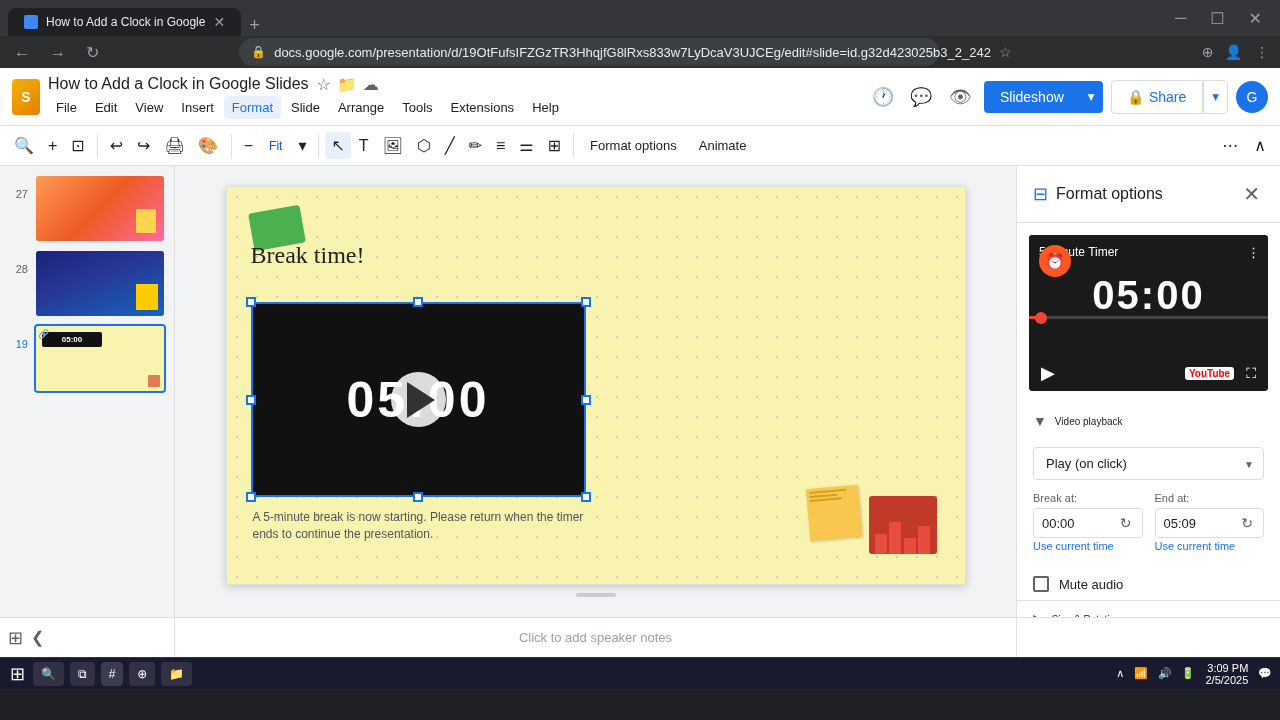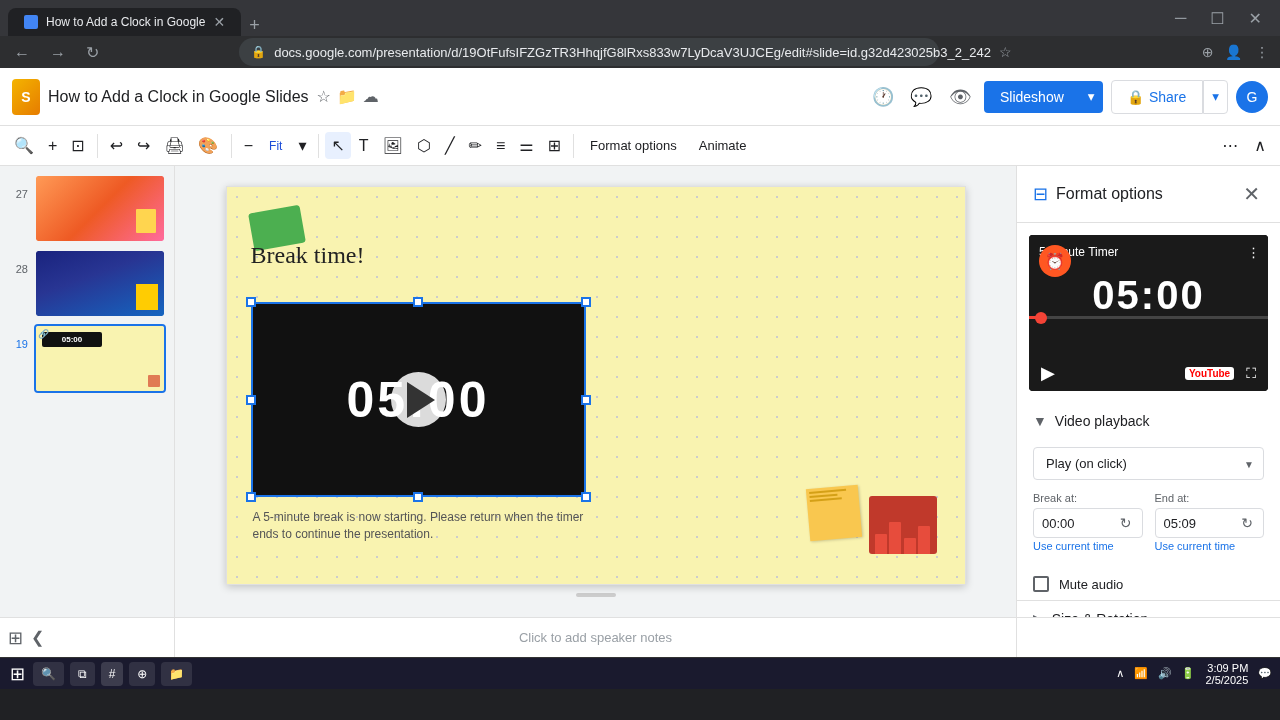--- a/index.html
+++ b/index.html
@@ -92,21 +92,21 @@
     .vp-progress-bar { height: 3px; background: #f44336; width: 5%; }
     .vp-progress-dot { width: 12px; height: 12px; background: #f44336; border-radius: 50%; position: absolute; left: 5%; top: -4px; transform: translateX(-50%); }
     .vp-controls { background: #1a1a1a; height: 36px; display: flex; align-items: center; padding: 0 12px; gap: 12px; }
     .vp-play { color: white; font-size: 18px; cursor: pointer; }
     .vp-fullscreen { color: white; font-size: 14px; cursor: pointer; }
 
     
     .section-header { display: flex; align-items: center; padding: 10px 16px; cursor: pointer; gap: 8px; }
     .section-chevron { color: #5f6368; font-size: 14px; transition: transform 0.2s; }
     .section-chevron.open { transform: rotate(0deg); }
-    .section-title { font-size: 14px; font-weight: 500; color: #202124; }
+    .section-title { font-size: 10px; font-weight: 500; color: #202124; }
 
     
     .playback-section { padding: 8px 16px 12px; }
     .dropdown-wrap { position: relative; }
     .dropdown-wrap::after { content: '▼'; position: absolute; right: 10px; top: 50%; transform: translateY(-50%); font-size: 10px; color: #5f6368; pointer-events: none; }
 
     .time-section { display: flex; gap: 12px; margin-bottom: 4px; }
     .time-field { flex: 1; }
     .time-label { font-size: 11px; color: #5f6368; margin-bottom: 4px; }
     .time-input-wrap { display: flex; align-items: center; border: 1px solid #dadce0; border-radius: 4px; padding: 4px 8px; gap: 4px; }
@@ -166,20 +166,32 @@
     <span>S</span>
   </div>
   <div class="app-title-area">
     <div class="app-title">
       <span>How to Add a Clock in Google Slides</span>
       <div class="title-icons">
         <span class="title-icon">☆</span>
         <span class="title-icon">📁</span>
         <span class="title-icon">☁</span>
       </div>
+    </div>
+    <div class="menu-bar">
+      <span class="menu-item">File</span>
+      <span class="menu-item">Edit</span>
+      <span class="menu-item">View</span>
+      <span class="menu-item">Insert</span>
+      <span class="menu-item" style="background:#e8f0fe; color:#1a73e8;">Format</span>
+      <span class="menu-item">Slide</span>
+      <span class="menu-item">Arrange</span>
+      <span class="menu-item">Tools</span>
+      <span class="menu-item">Extensions</span>
+      <span class="menu-item">Help</span>
     </div>
   </div>
   <div class="header-right">
     <button style="background:none; border:none; color:#5f6368; font-size:18px; cursor:pointer; padding:4px;">🕐</button>
     <button style="background:none; border:none; color:#5f6368; font-size:18px; cursor:pointer; padding:4px;">💬</button>
     <button style="background:none; border:none; color:#5f6368; font-size:18px; cursor:pointer; padding:4px;">👁</button>
     <div class="btn-group">
       <button class="slideshow-btn btn-main">Slideshow</button>
       <button class="btn-arrow">▾</button>
     </div>

